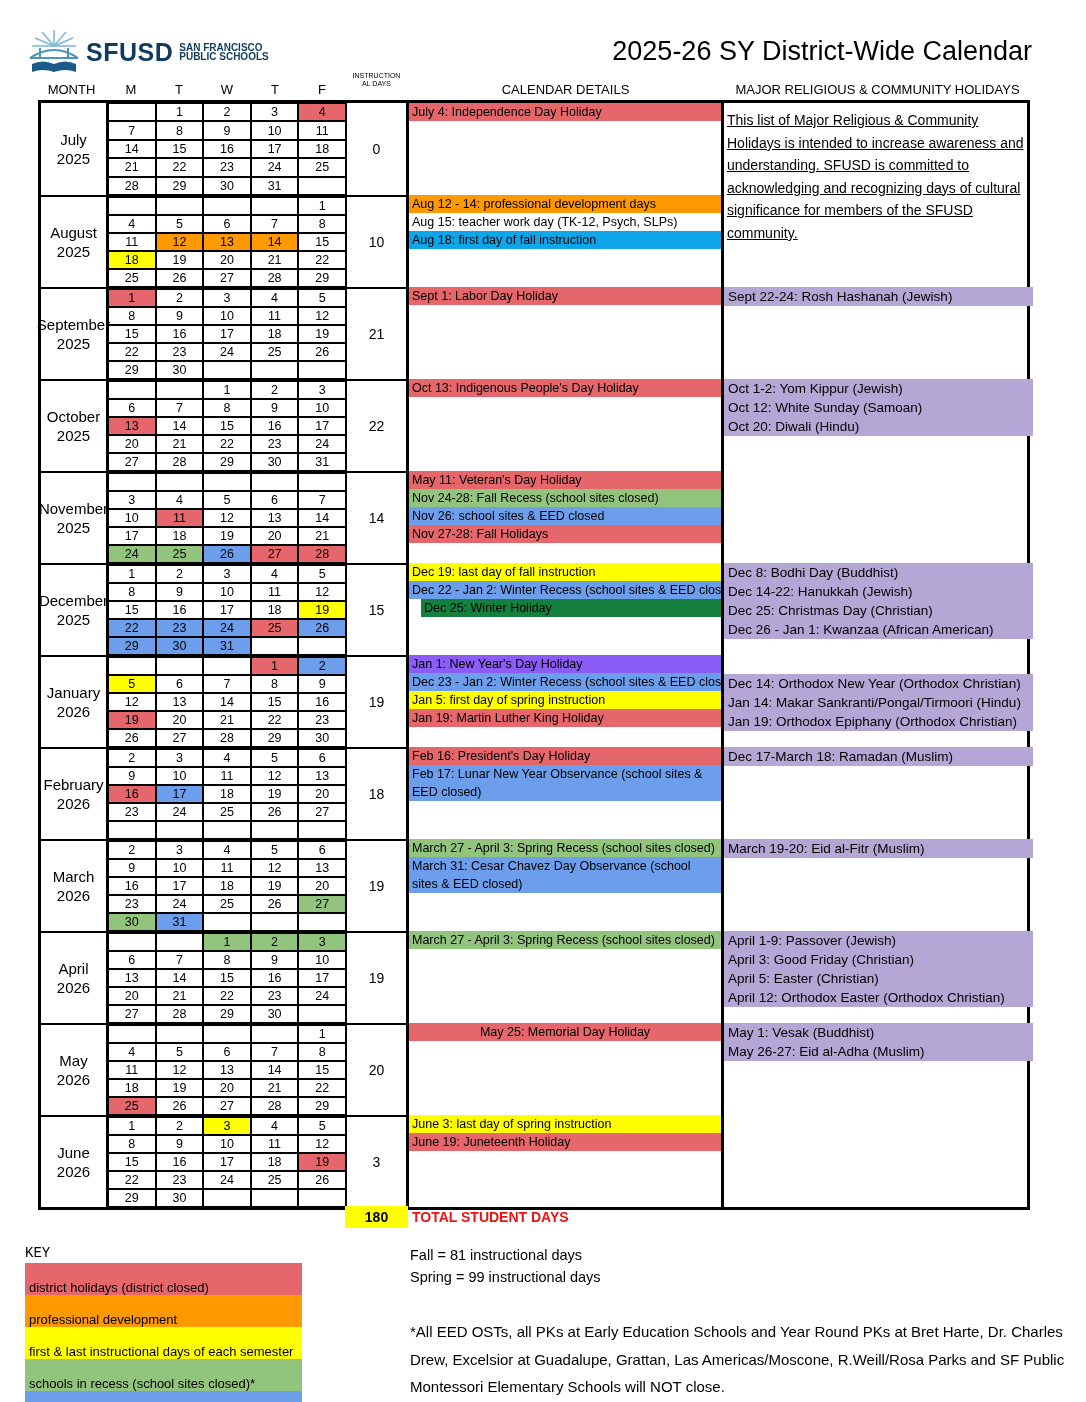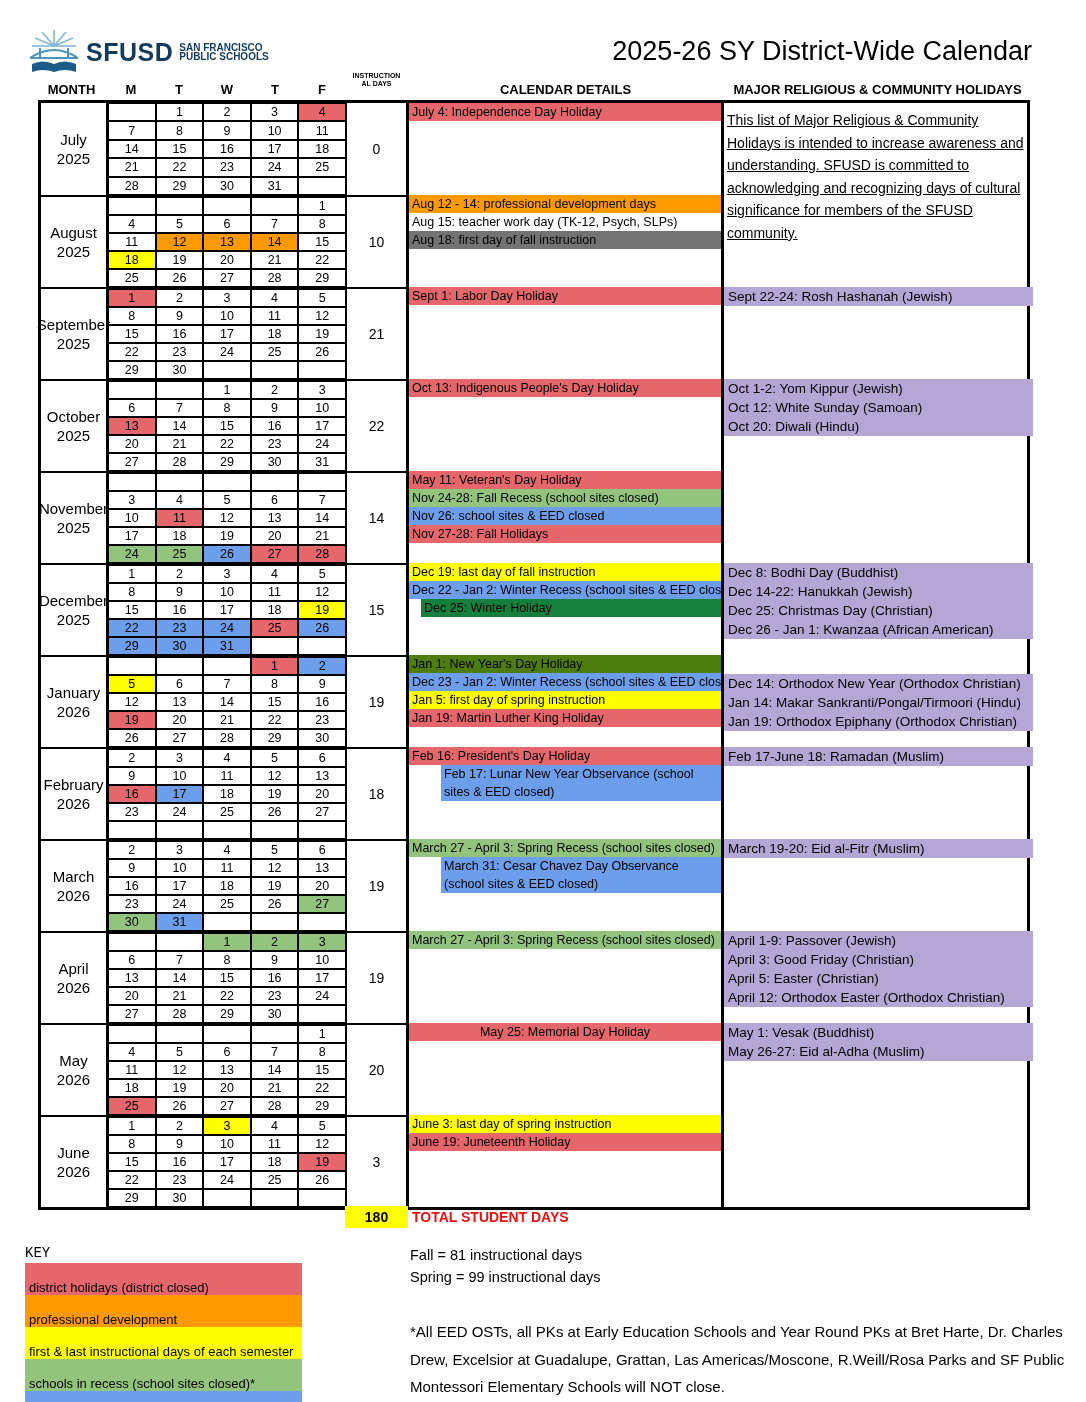--- a/index.html
+++ b/index.html
@@ -8,21 +8,21 @@
           font-family:"Liberation Sans", sans-serif; color:#000; overflow:hidden; }
 
   
   .logo-wrap { position:absolute; left:28px; top:28px; display:flex; align-items:center; }
   .brand-text { margin-left:6px; display:flex; align-items:center; }
   .brand-name { font-size:25px; font-weight:bold; color:#113A5F; letter-spacing:0.5px; }
   .brand-sub { margin-left:6px; font-size:10px; font-weight:bold; color:#113A5F; line-height:9px; }
   .page-title { position:absolute; right:54px; top:36px; font-size:27px; color:#000; }
 
   
-  .col-hd { position:absolute; top:82px; font-size:13px; font-weight:bold; text-align:center; }
+  .col-hd { position:absolute; top:82px; font-size:13px; font-weight:normal; text-align:center; }
   .hd-month { left:38px; width:67px; }
   .hd-d0 { left:107px; width:48px; } .hd-d1 { left:155px; width:48px; }
   .hd-d2 { left:203px; width:48px; } .hd-d3 { left:251px; width:48px; }
   .hd-d4 { left:299px; width:46px; }
   .hd-instr { left:345px; width:63px; top:72px; font-size:7px; line-height:8px; }
   .hd-details { left:408px; width:315px; }
   .hd-holidays { left:723px; width:309px; white-space:nowrap; overflow:hidden; }
 
   
   .cal-table { position:absolute; left:38px; top:100px; width:992px; border:3px solid #000; background:#fff; }
@@ -30,21 +30,21 @@
   .m-label { width:67px; flex:0 0 67px; border-right:2.5px solid #000; display:flex; flex-direction:column;
              justify-content:center; align-items:center; font-size:15px; line-height:19px; }
   .day-grid { width:238px; flex:0 0 238px; display:grid; grid-template-columns:repeat(5,1fr);
               grid-template-rows:repeat(5,1fr); }
   .day-cell { border:1.5px solid #000; display:flex; align-items:center; justify-content:center;
               font-size:12.5px; }
   .instr { width:63px; flex:0 0 63px; border-left:1px solid #000; border-right:3px solid #000;
            display:flex; align-items:center; justify-content:center; font-size:14px; }
   .details { width:315px; flex:0 0 315px; border-right:3px solid #000; font-size:12.5px; overflow:hidden; }
   .detail-line { height:18px; line-height:18px; padding:0 3px; white-space:nowrap; overflow:hidden; }
-  .detail-line.wrap { height:auto; min-height:18px; white-space:normal; overflow:visible;margin-left:32px; }
+  .detail-line.wrap { height:auto; min-height:18px; white-space:normal; overflow:visible; }
   .holidays { width:309px; flex:0 0 309px; position:relative; font-size:13.5px; }
   .holiday-line { min-height:19px; line-height:19px; padding:0 4px; white-space:nowrap; background:#B4A7D6; }
   .intro-note { position:absolute; left:3px; top:6px; width:300px; font-size:14px; line-height:22.5px;
                 text-decoration:underline; }
   .month-row:not(:first-child) .m-label,
   .month-row:not(:first-child) .day-grid,
   .month-row:not(:first-child) .instr { border-top:2.5px solid #000; }
 
   
   .total-days { position:absolute; left:345px; top:1206px; width:63px; height:22px; background:#FFFF00;
@@ -176,21 +176,21 @@
           <div class="day-cell">25</div>
           <div class="day-cell">26</div>
           <div class="day-cell">27</div>
           <div class="day-cell">28</div>
           <div class="day-cell">29</div>
         </div>
         <div class="instr">10</div>
         <div class="details">
           <div class="detail-line" style="background: rgb(255, 153, 0);">Aug 12 - 14: professional development days</div>
           <div class="detail-line" style="background: transparent;">Aug 15: teacher work day (TK-12, Psych, SLPs)</div>
-          <div class="detail-line" style="background: #737373;">Aug 18: first day of fall instruction</div>
+          <div class="detail-line" style="background: #0ea5e9;">Aug 18: first day of fall instruction</div>
         </div>
         <div class="holidays"></div>
       </div>
       <div class="month-row">
         <div class="m-label">
           <div>September</div>
           <div>2025</div>
         </div>
         <div class="day-grid">
           <div class="day-cell" style="background: rgb(229, 102, 107);">1</div>
@@ -382,21 +382,21 @@
           <div class="day-cell">22</div>
           <div class="day-cell">23</div>
           <div class="day-cell">26</div>
           <div class="day-cell">27</div>
           <div class="day-cell">28</div>
           <div class="day-cell">29</div>
           <div class="day-cell">30</div>
         </div>
         <div class="instr">19</div>
         <div class="details">
-          <div class="detail-line" style="background: #4d7c0f;">Jan 1: New Year's Day Holiday</div>
+          <div class="detail-line" style="background: #8b5cf6;">Jan 1: New Year's Day Holiday</div>
           <div class="detail-line" style="background: rgb(109, 158, 235);">Dec 23 - Jan 2: Winter Recess (school sites &amp; EED closed)</div>
           <div class="detail-line" style="background: rgb(255, 255, 0);">Jan 5: first day of spring instruction</div>
           <div class="detail-line" style="background: rgb(229, 102, 107);">Jan 19: Martin Luther King Holiday</div>
         </div>
         <div class="holidays" style="padding-top: 19px;">
           <div class="holiday-line">Dec 14: Orthodox New Year (Orthodox Christian)</div>
           <div class="holiday-line">Jan 14: Makar Sankranti/Pongal/Tirmoori (Hindu)</div>
           <div class="holiday-line">Jan 19: Orthodox Epiphany (Orthodox Christian)</div>
         </div>
       </div>
@@ -431,21 +431,21 @@
           <div class="day-cell"></div>
           <div class="day-cell"></div>
           <div class="day-cell"></div>
         </div>
         <div class="instr">18</div>
         <div class="details">
           <div class="detail-line" style="background: rgb(229, 102, 107);">Feb 16: President's Day Holiday</div>
           <div class="detail-line wrap" style="background: rgb(109, 158, 235);">Feb 17: Lunar New Year Observance (school sites &amp; EED closed)</div>
         </div>
         <div class="holidays">
-          <div class="holiday-line">Feb 17-June 18: Ramadan (Muslim)</div>
+          <div class="holiday-line">Dec 17-March 18: Ramadan (Muslim)</div>
         </div>
       </div>
       <div class="month-row">
         <div class="m-label">
           <div>March</div>
           <div>2026</div>
         </div>
         <div class="day-grid">
           <div class="day-cell">2</div>
           <div class="day-cell">3</div>

